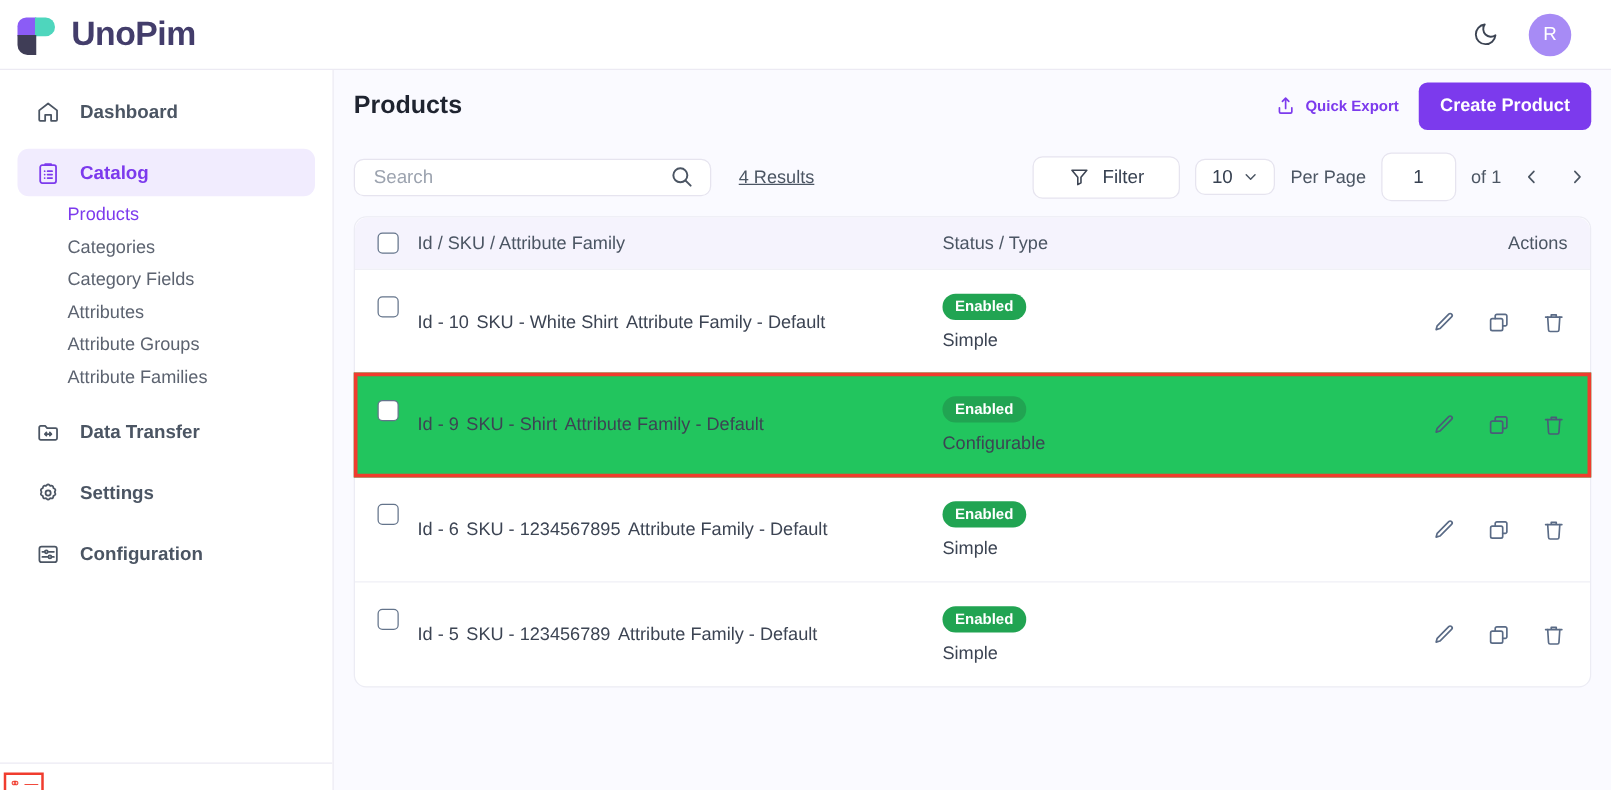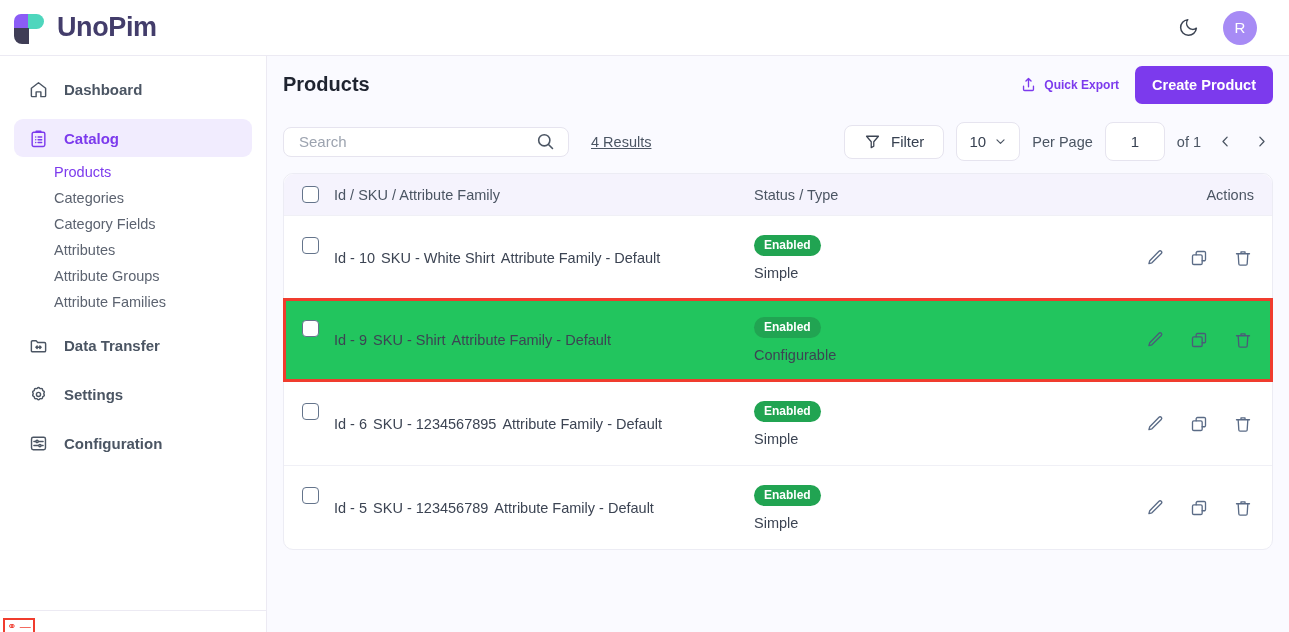--- a/index.html
+++ b/index.html
@@ -99,25 +99,25 @@
   }
   .search-wrap input {
     flex: 1; border: none; outline: none; background: transparent;
     font-size: 15px; color: #374151; font-family: "Liberation Sans", sans-serif;
   }
   .search-wrap input::placeholder { color: #9ca3af; }
   .results-text { font-size: 14.5px; color: #4b5563; text-decoration: underline; }
   .toolbar-right { display: flex; align-items: center; gap: 12px; }
   .filter-btn {
     height: 34px; background: #fff; border: 1px solid #e6e4ef; border-radius: 8px;
-    display: flex; align-items: center; gap: 10px; padding: 0 19px;
+    display: flex; align-items: center; gap: 10px; padding: 0 28px;
     font-size: 15px; color: #374151; cursor: pointer; font-weight: 400;
   }
   .perpage-select {
-    height: 39px; width: 64px; background: #fff; border: 1px solid #e6e4ef;
+    height: 29px; width: 64px; background: #fff; border: 1px solid #e6e4ef;
     border-radius: 8px; display: flex; align-items: center; justify-content: center;
     gap: 8px; font-size: 15px; color: #374151; cursor: pointer;
   }
   .perpage-label { font-size: 14.5px; color: #4b5563; }
   .page-input {
     height: 39px; width: 60px; background: #fff; border: 1px solid #e6e4ef;
     border-radius: 8px; text-align: center; font-size: 15px; color: #374151;
     outline: none; font-family: "Liberation Sans", sans-serif;
   }
   .of-text { font-size: 14.5px; color: #4b5563; }

